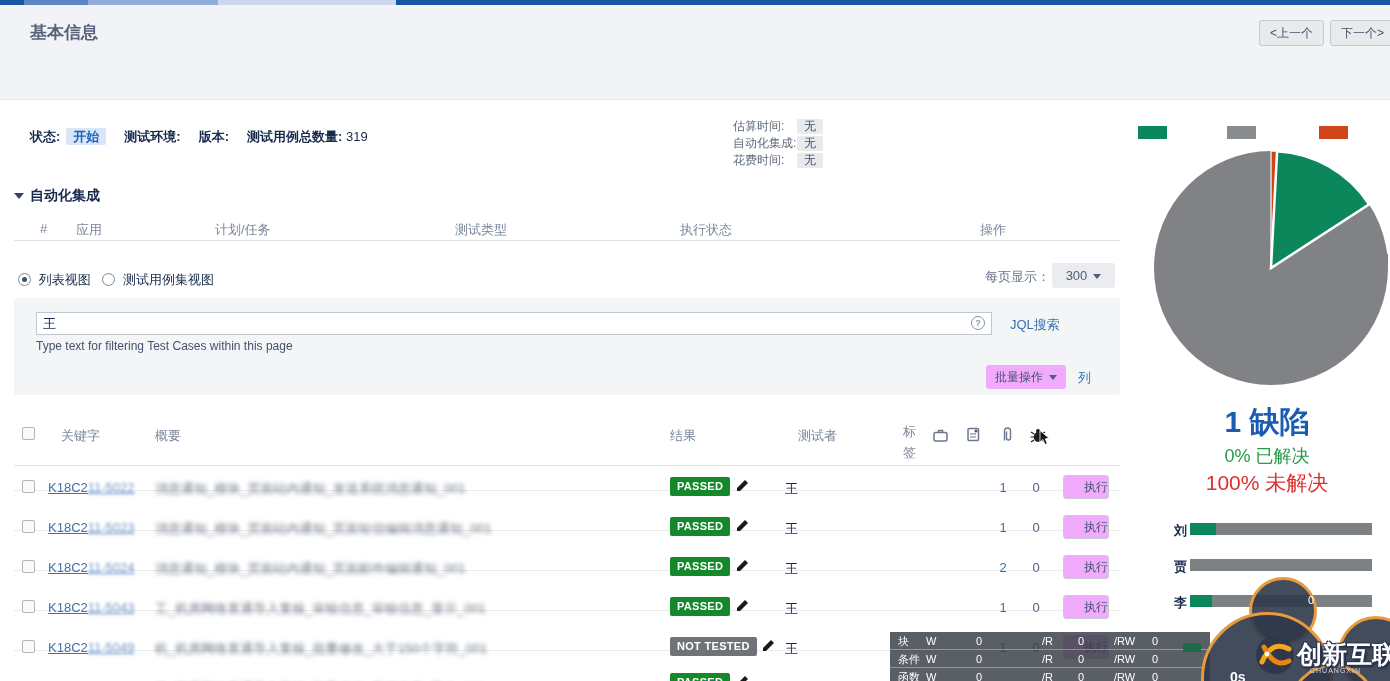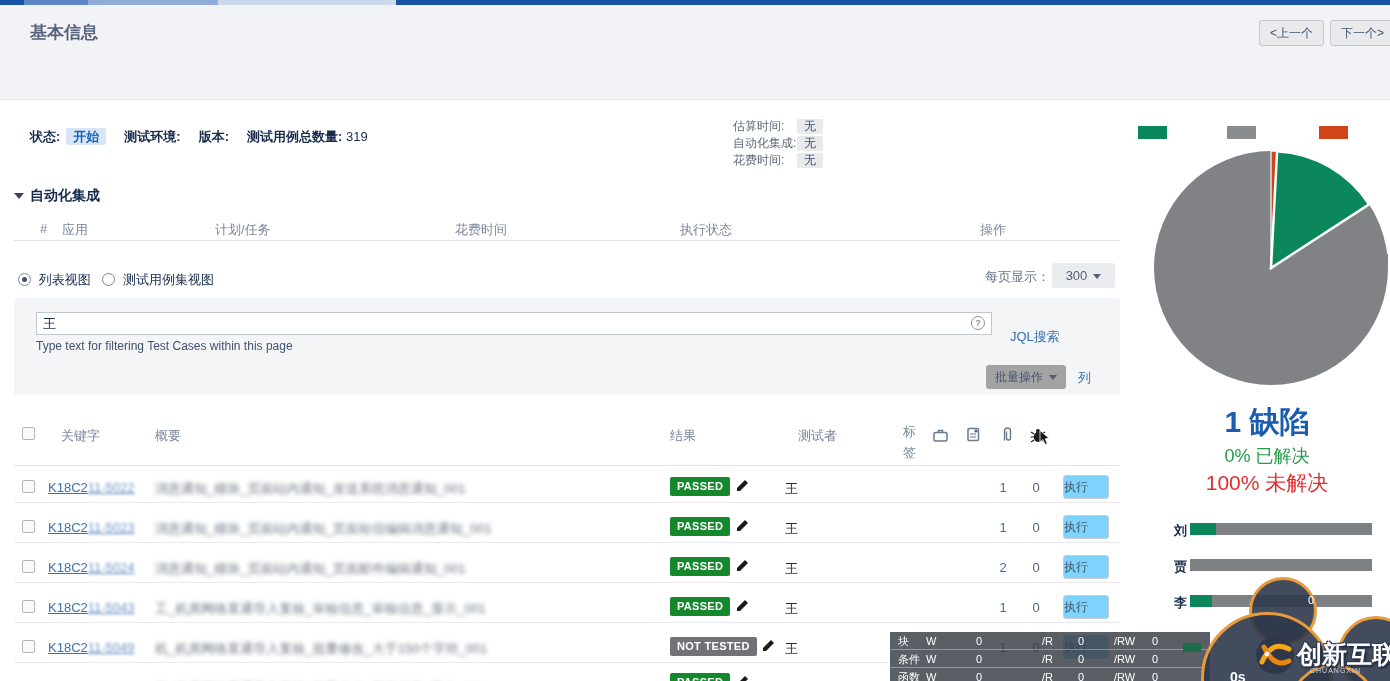--- a/index.html
+++ b/index.html
@@ -46,47 +46,47 @@
   .perpage-btn{left:1052px;top:263px;width:63px;height:25px;background:#ebecf0;border-radius:3px;color:#505f79;
      font-size:13px;line-height:25px;text-align:center;cursor:pointer;}
   .caret-dn{display:inline-block;width:0;height:0;border-left:4px solid transparent;border-right:4px solid transparent;border-top:5px solid #505f79;margin-left:6px;vertical-align:1px;}
 
   
   .fpanel{left:14px;top:298px;width:1106px;height:97px;background:#f4f5f7;border-radius:3px;}
   .finput{left:36px;top:312px;width:956px;height:23px;border:1px solid #c1c7d0;background:#fff;font-size:13px;
      padding:0 24px 0 6px;font-family:inherit;color:#172b4d;}
   .helpicon{left:971px;top:316px;width:14px;height:14px;border:1.4px solid #8993a4;border-radius:50%;color:#8993a4;
      font-size:9px;line-height:12px;text-align:center;font-weight:bold;}
-  .jql{left:1010px;top:328px;color:#3572b0;font-size:13px;cursor:pointer;}
+  .jql{left:1010px;top:316px;color:#3572b0;font-size:13px;cursor:pointer;}
   .fhint{left:36px;top:339px;font-size:12px;color:#42526e;}
-  .bulkbtn{left:986px;top:365px;height:24px;line-height:24px;padding:0 9px;background:#a3a3a3;border-radius:3px;
+  .bulkbtn{left:986px;top:365px;height:24px;line-height:24px;padding:0 9px;background:#f0abfc;border-radius:3px;
      font-size:12px;color:#42526e;cursor:pointer;}
   .collink{left:1078px;top:369px;color:#3572b0;font-size:13px;cursor:pointer;}
 
   
   .chk{width:13px;height:13px;border:1px solid #b5b5b5;background:#fafafa;border-radius:2px;}
   .thead{top:427px;color:#7a869a;font-size:13px;}
   .tagcol{left:903px;top:421px;line-height:21px;}
   .theadline{left:14px;top:465px;width:1106px;border-top:1px solid #dfe1e6;}
-  .trow{left:14px;width:1106px;height:36px;border-bottom:1px solid #e9ebee;position:absolute;}
+  .trow{left:14px;width:1106px;height:24px;border-bottom:1px solid #e9ebee;position:absolute;}
   .trow .chk{position:absolute;left:8px;top:13px;}
   .key{position:absolute;left:34px;top:13px;color:#3b73af;}
   .key .tail{filter:blur(1.5px);color:#6f94c4;}
   .summ{position:absolute;left:141px;top:13px;color:#6a7480;filter:blur(2.3px);max-width:500px;overflow:hidden;}
   .badge{position:absolute;left:656px;top:10px;height:19px;line-height:19px;padding:0 7px;border-radius:2px;
      color:#fff;font-size:11px;font-weight:bold;letter-spacing:.3px;}
   .b-pass{background:#14892c;}
   .b-not{background:#6f7377;}
   .pencil{position:absolute;top:12px;}
   .p-pass{left:722px;} .p-not{left:748px;}
   .tester{position:absolute;left:771px;top:13px;color:#172b4d;}
   .n1{position:absolute;left:983px;top:13px;width:12px;text-align:center;color:#3572b0;}
   .n2{position:absolute;left:1016px;top:13px;width:12px;text-align:center;color:#505f79;}
-  .execbtn{position:absolute;left:1049px;top:8px;width:46px;height:24px;line-height:22px;text-align:left;
-     background:#7dd3fc;border:1px solid #c9cdd3;border-radius:3px;font-size:12px;color:#42526e;cursor:pointer;}
+  .execbtn{position:absolute;left:1049px;top:8px;width:46px;height:24px;line-height:22px;text-align:right;
+     background:#f0abfc;border:1px solid #c9cdd3;border-radius:3px;font-size:12px;color:#42526e;cursor:pointer;}
 
   
   .legend{top:126px;font-size:12px;color:#63686c;}
   .lsq{position:absolute;width:29px;height:13px;top:0;}
   .defect-main{left:1142px;top:402px;width:250px;text-align:center;font-size:30px;font-weight:bold;color:#1a5cb0;}
   .defect-res{left:1142px;top:444px;width:250px;text-align:center;font-size:18px;color:#259a47;}
   .defect-unres{left:1142px;top:469px;width:250px;text-align:center;font-size:21px;color:#e02f2f;}
   .bar-label{font-weight:bold;font-size:13px;color:#172b4d;}
   .bar{position:absolute;left:1190px;width:182px;height:12px;background:#7d8184;}
   .bar .g{position:absolute;left:0;top:0;height:12px;background:#0b875b;}
@@ -134,23 +134,23 @@
       </div>
     <div class="timerow">
         <span class="tl">花费时间:</span>
         <span class="tv">无</span>
       </div>
   </div>
 
   <div class="abs sec-caret"></div>
   <div class="abs sec-title">自动化集成</div>
   <div class="abs autohead" style="left:40px">#</div>
-  <div class="abs autohead" style="left:62px">应用</div>
+  <div class="abs autohead" style="left:76px">应用</div>
   <div class="abs autohead" style="left:215px">计划/任务</div>
-  <div class="abs autohead" style="left:455px">花费时间</div>
+  <div class="abs autohead" style="left:455px">测试类型</div>
   <div class="abs autohead" style="left:680px">执行状态</div>
   <div class="abs autohead" style="left:980px">操作</div>
   <div class="abs autoline"></div>
 
   <div class="abs viewrow">
     <span class="radio sel"></span>
     <span style="margin:0 8px 0 4px">列表视图</span>
     <span class="radio"></span>
     <span style="margin-left:4px">测试用例集视图</span>
   </div>

